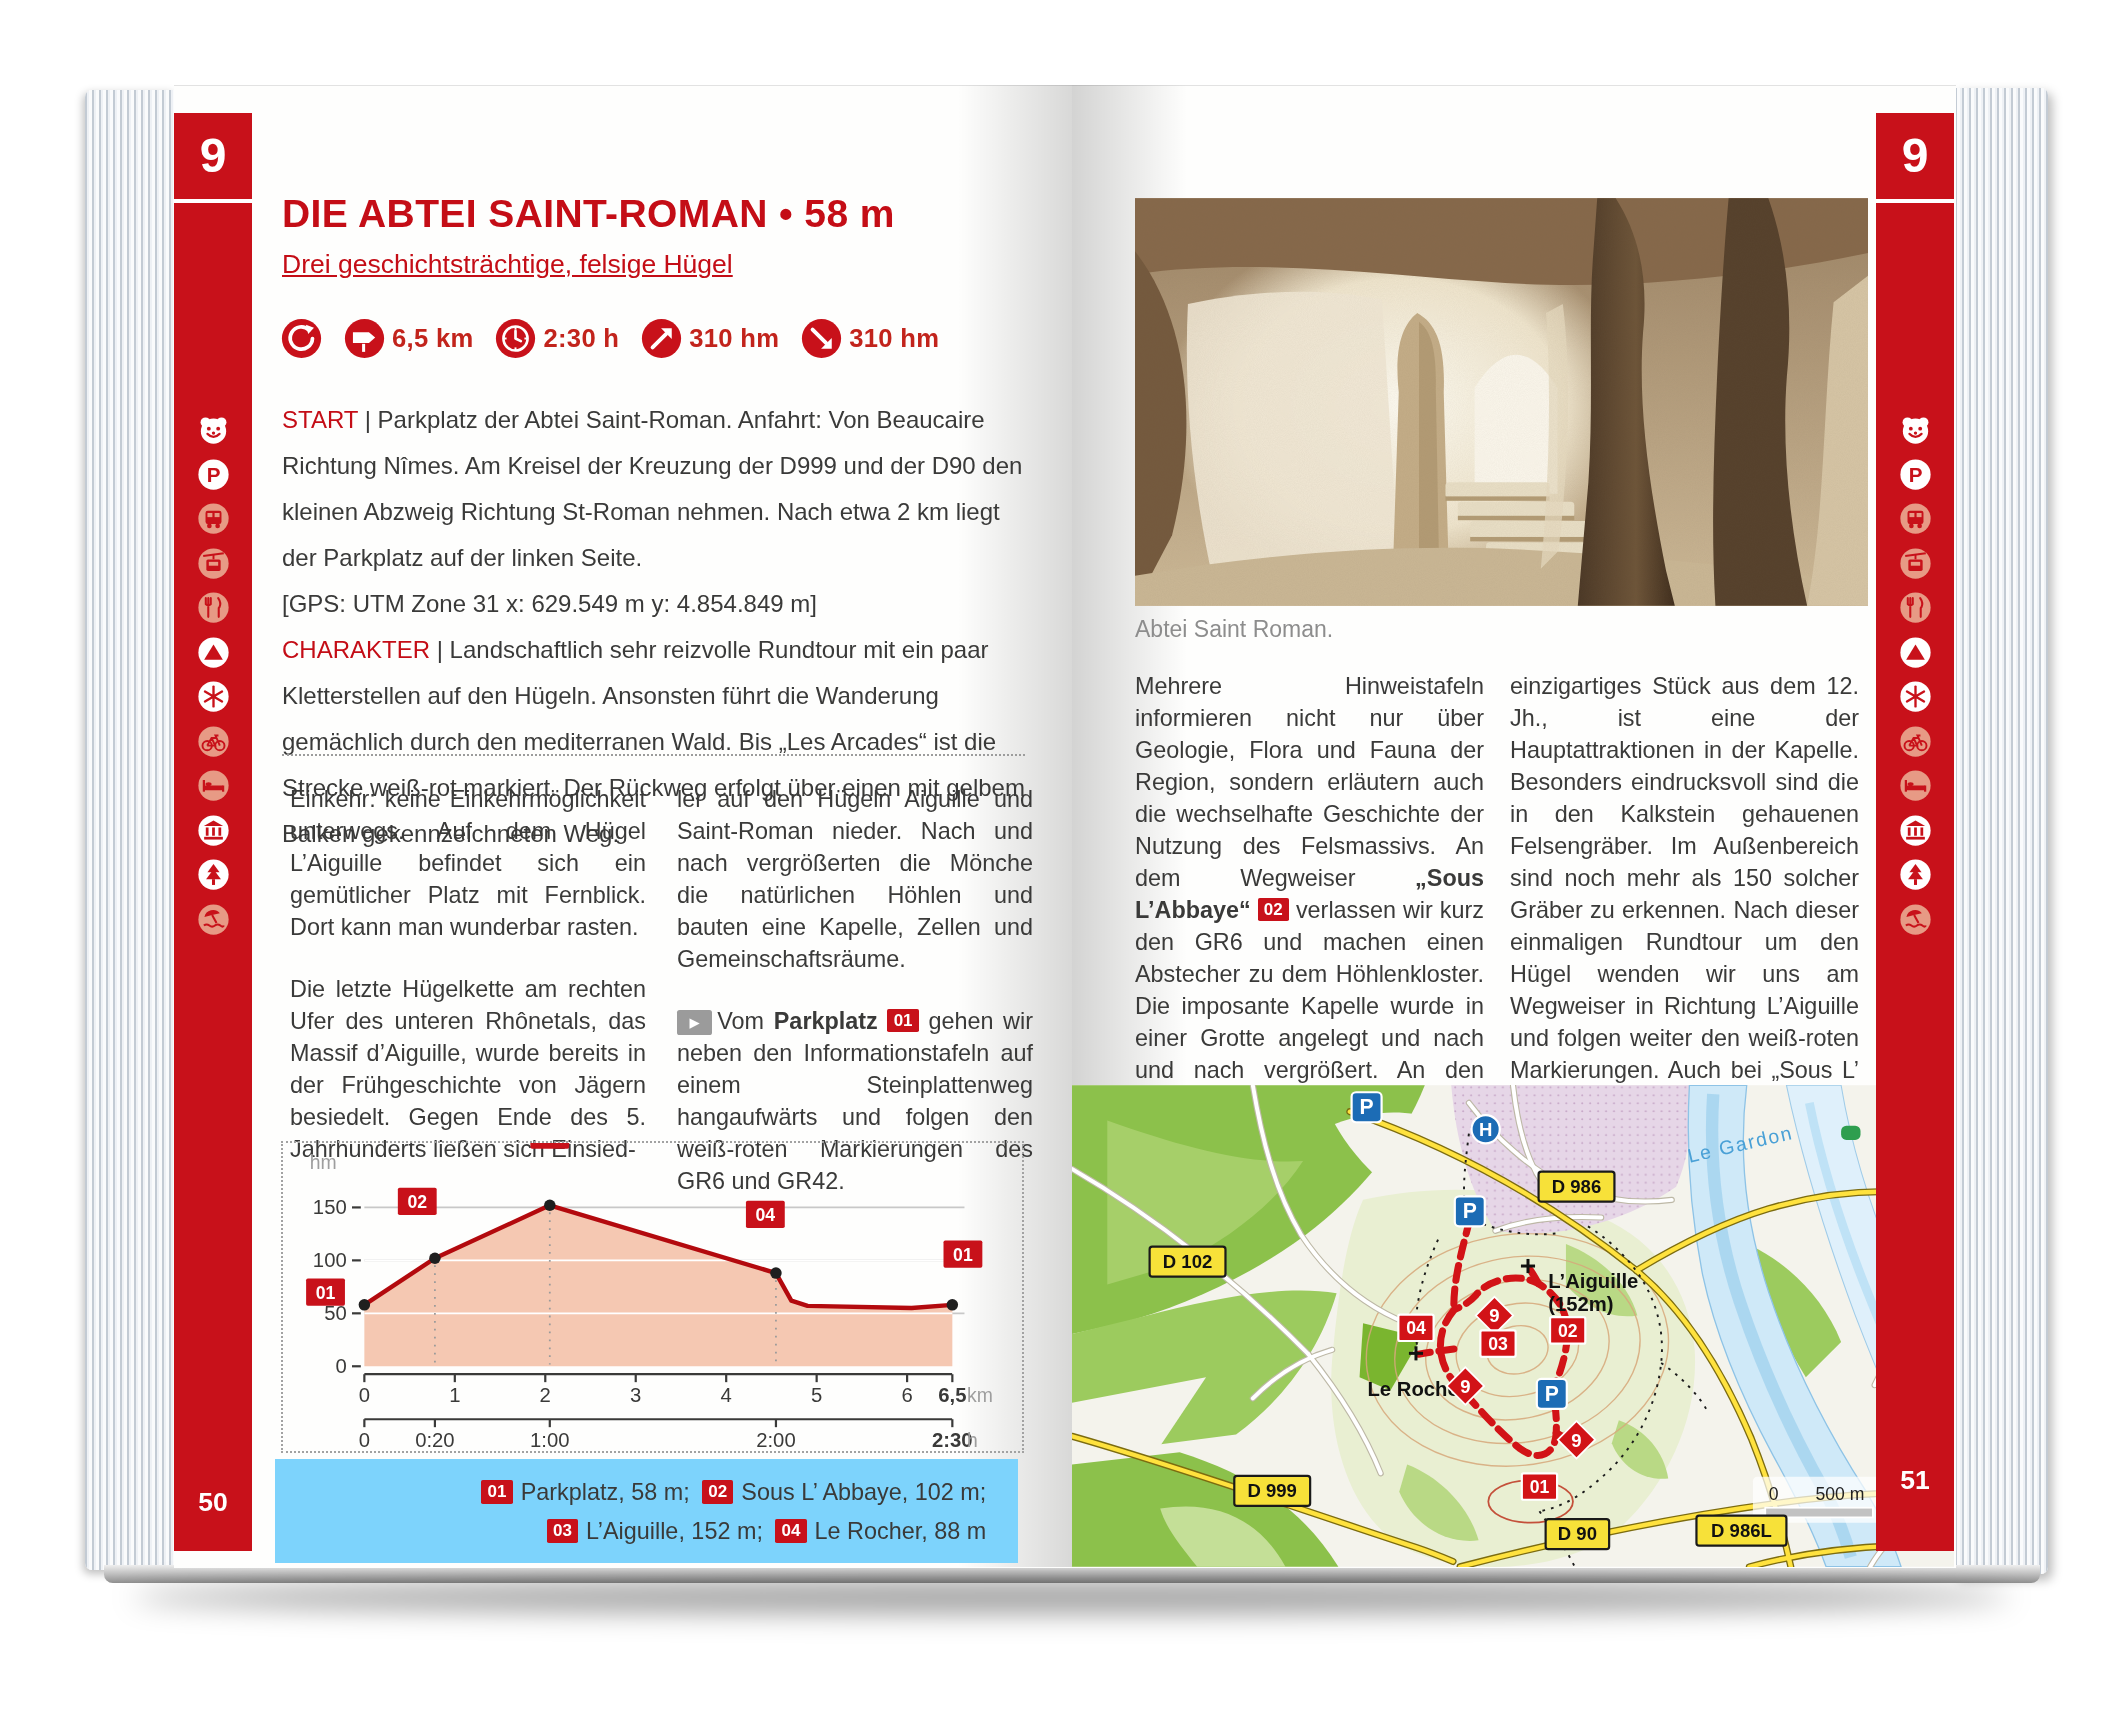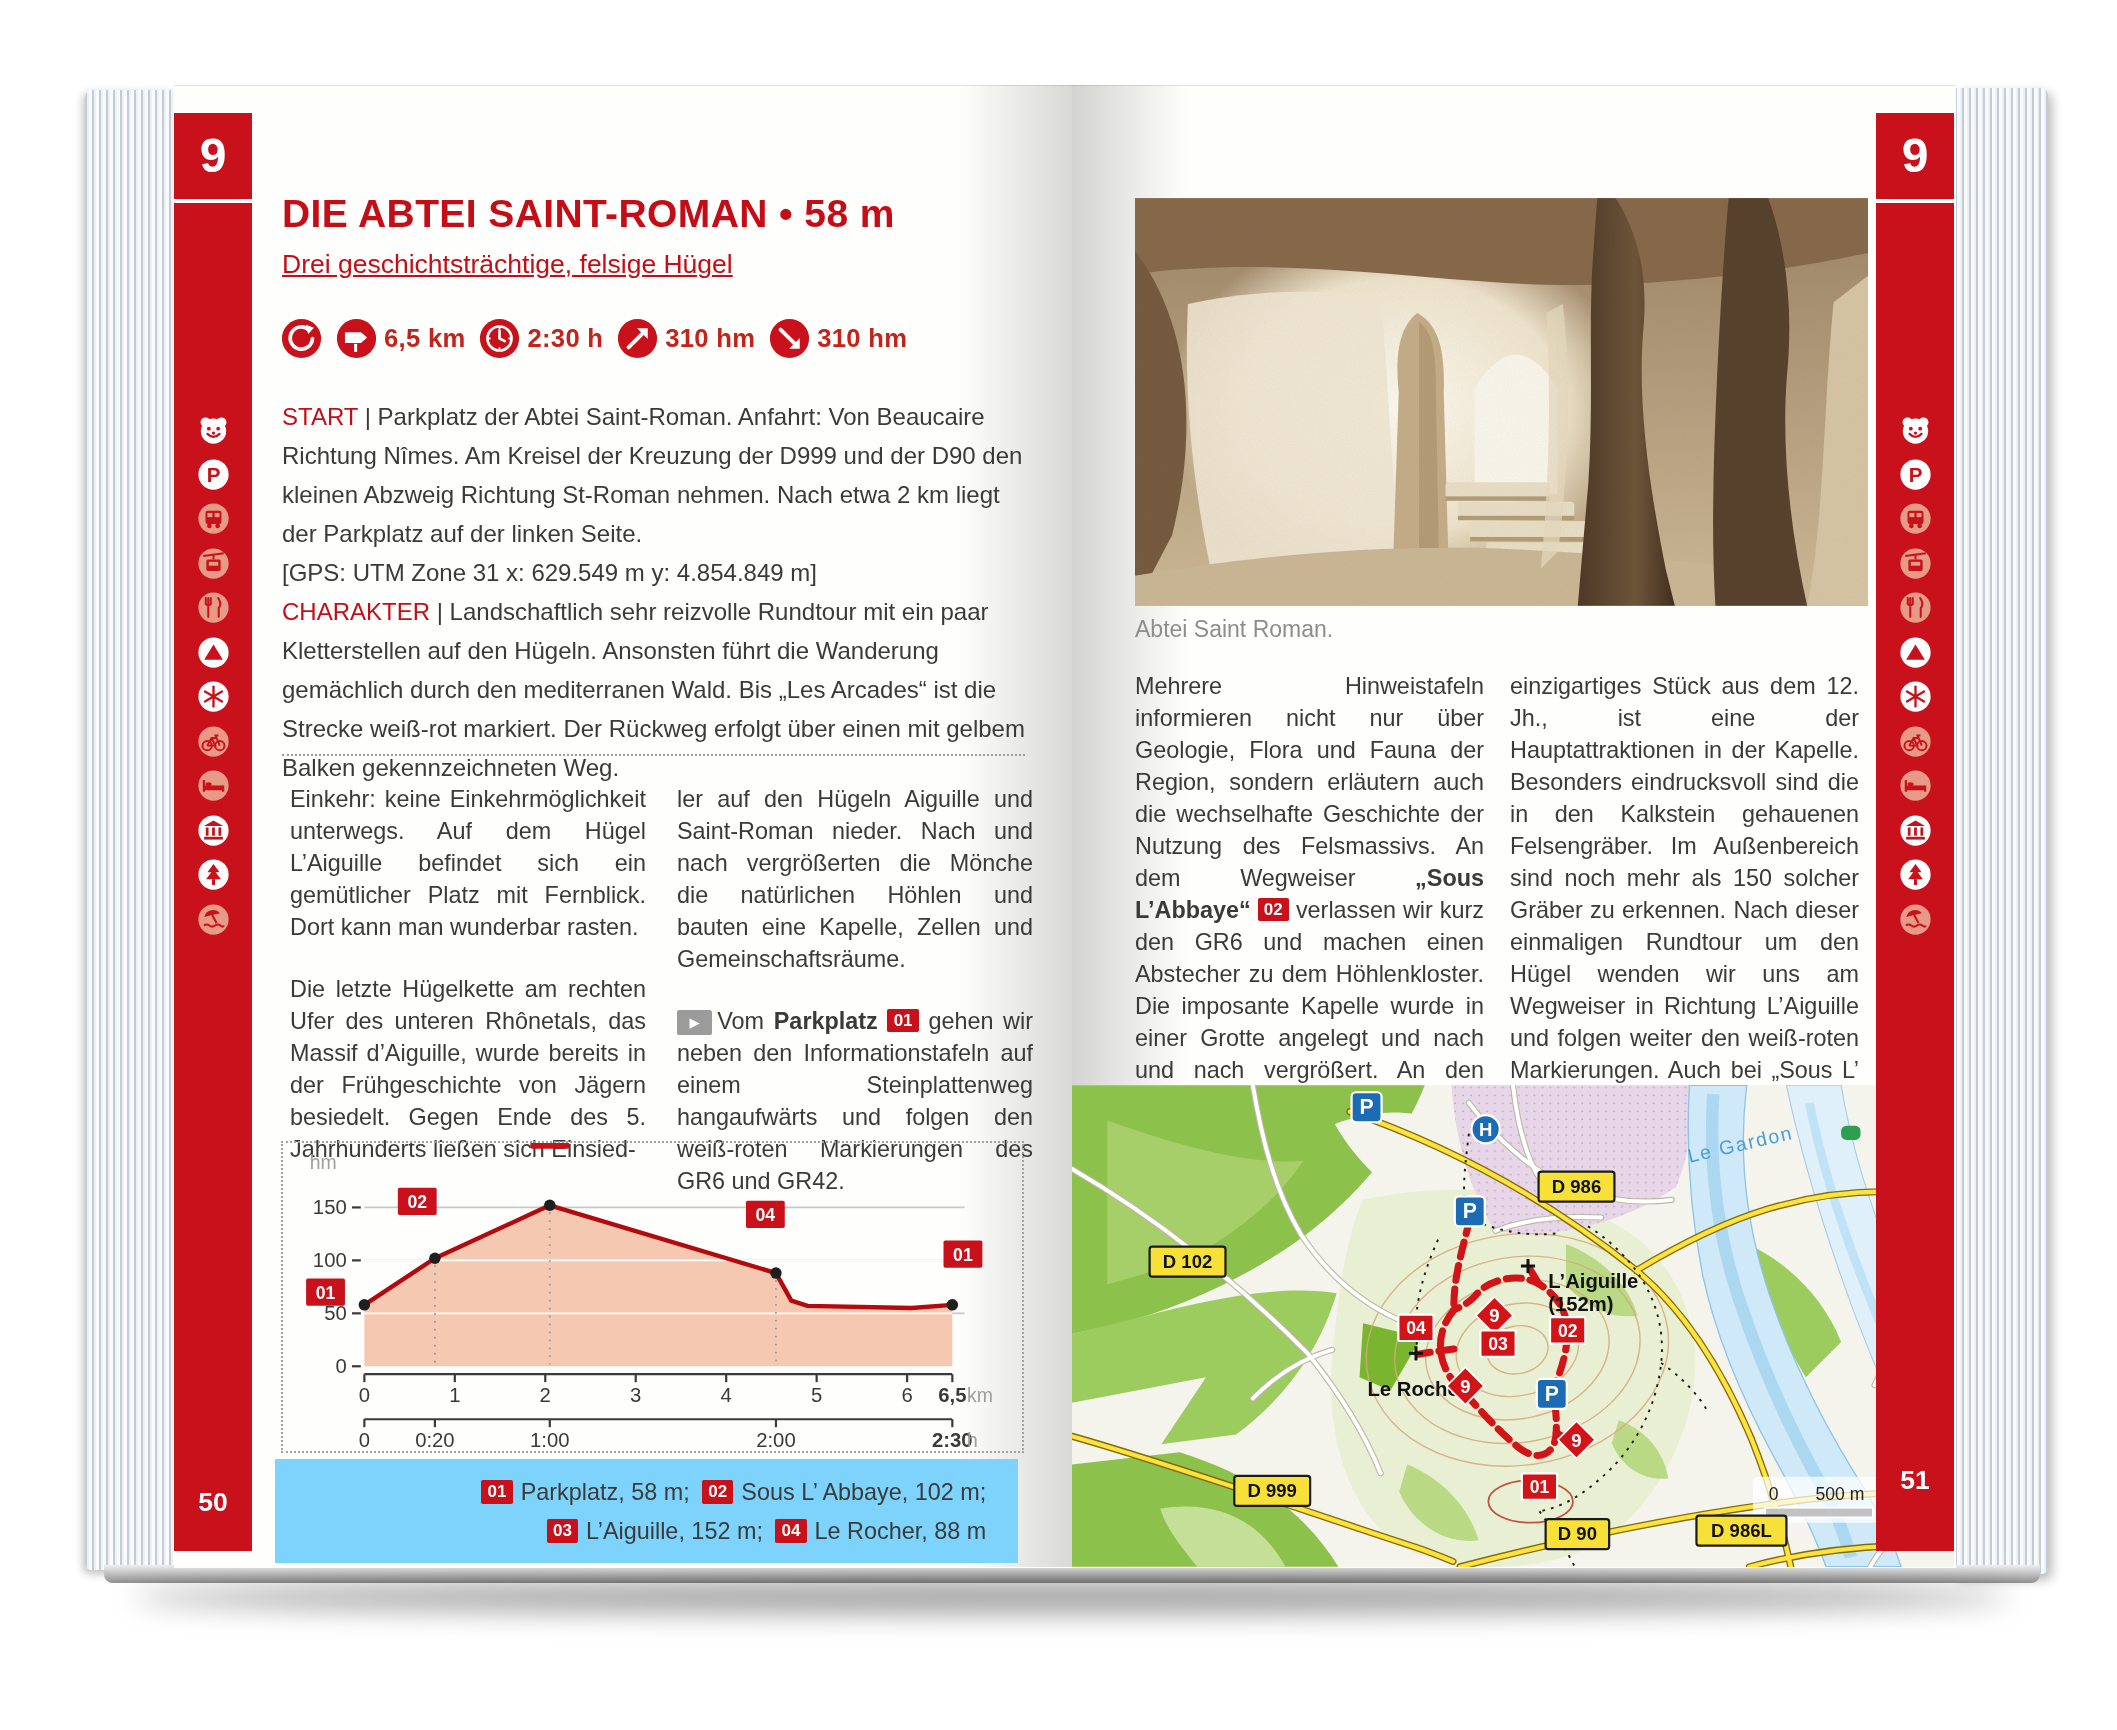--- a/index.html
+++ b/index.html
@@ -38,25 +38,25 @@
   .bar-icon{width:33px;height:33px;}
   .bar-icon svg{width:33px;height:33px;display:block;}
   .icon-active{color:#ffffff;}
   .icon-inactive{color:#e79a85;}
   .page-num{position:absolute;left:0;width:78px;text-align:center;color:#fff;
     font-size:26.5px;font-weight:bold;}
 
   
   .title{left:282px;top:192px;width:759px;color:#c40d16;font-size:39px;font-weight:bold;letter-spacing:0.4px;}
   .subtitle{left:282px;top:249px;width:759px;color:#c40d16;font-size:26.5px;text-decoration:underline;}
-  .stats{left:281px;top:318px;width:759px;display:flex;align-items:center;gap:14px;}
+  .stats{left:281px;top:318px;width:759px;display:flex;align-items:center;gap:22px;}
   .stat{display:flex;align-items:center;gap:7px;}
   .stat svg{width:41px;height:41px;display:block;}
   .stat-label{color:#c2241c;font-size:25.6px;font-weight:bold;letter-spacing:0.3px;}
-  .bodyblock{left:282px;top:397px;width:745px;font-size:24px;line-height:39px;text-align:left;}
+  .bodyblock{left:282px;top:397px;width:745px;font-size:24px;line-height:46px;text-align:left;}
   .redword{color:#c40d16;}
   .dotted-div{left:282px;top:754px;width:743px;border-top:2.6px dotted #9c9c9c;height:0;}
   .col{top:783px;width:356px;font-size:23.4px;line-height:32px;text-align:justify;margin-left:8px;}
   #col1{left:282px;} #col2{left:669px;}
   .col p{margin:0 0 30px 0;}
   .inline-badge{display:inline-block;background:#c8111a;color:#fff;font-weight:bold;
     font-size:17px;line-height:23px;padding:0 6.2px;border-radius:1.8px;position:relative;top:-2.6px;}
   .play{display:inline-block;width:35px;height:25px;background:#9b9b9b;border-radius:2.6px;
     color:#fff;font-size:13.2px;text-align:center;line-height:25px;vertical-align:1.8px;margin-right:5.3px;}
   .chartbox{left:281px;top:1141px;width:743px;height:312px;border:2.2px dotted #a2a2a2;box-sizing:border-box;}

